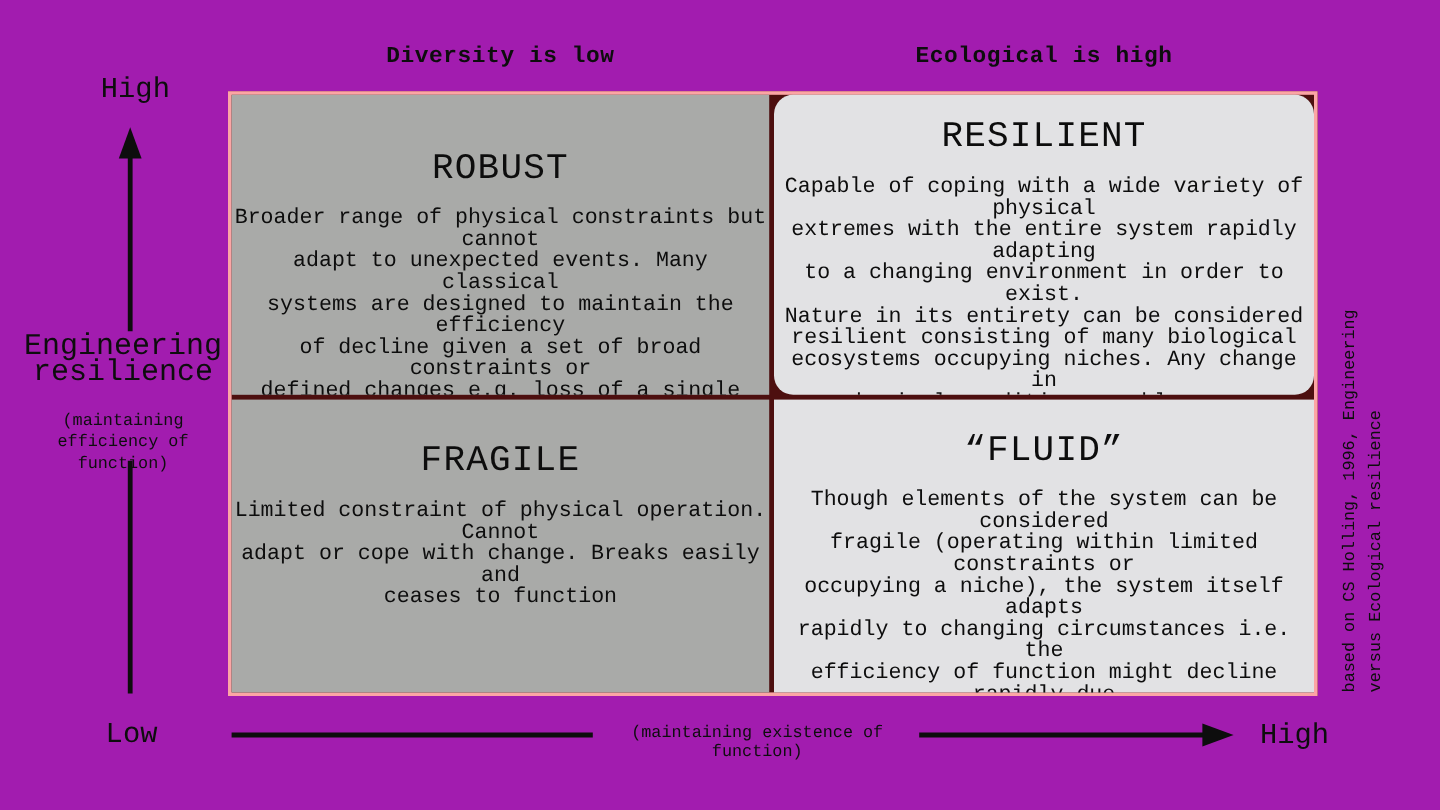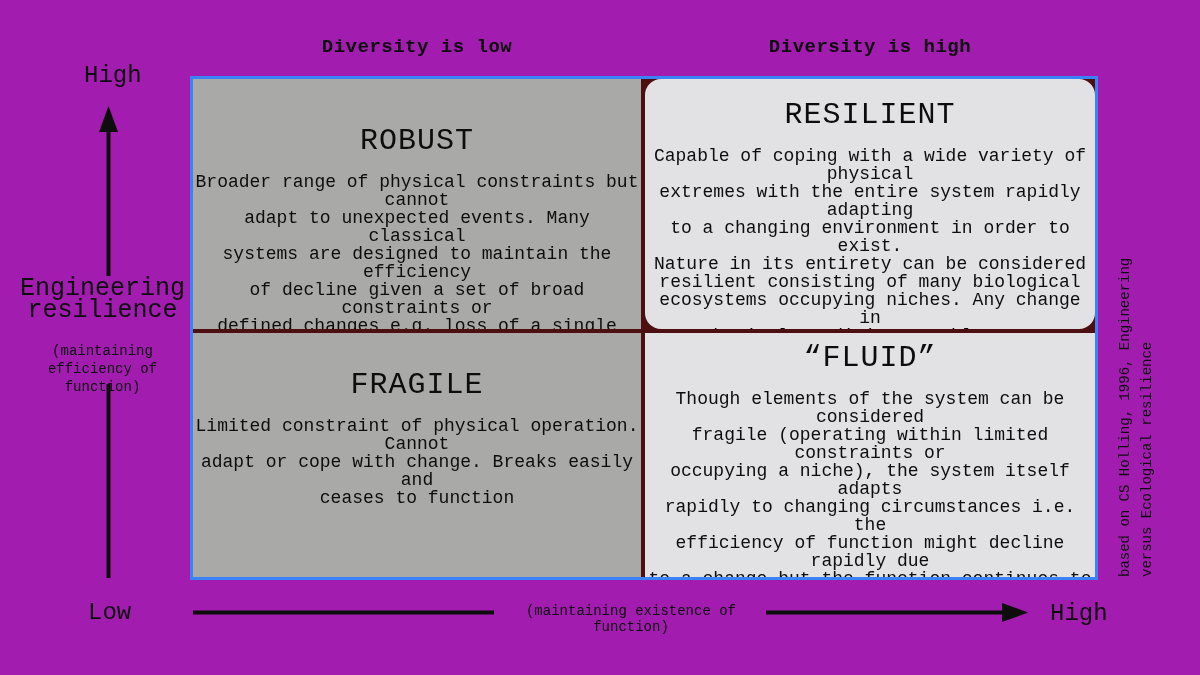--- a/index.html
+++ b/index.html
@@ -33,21 +33,21 @@
   
   #quad-grid {
     position: absolute;
     left: 190px;
     top: 76px;
     display: grid;
     grid-template-columns: 448px 450px;
     grid-template-rows: 250px 244px;
     gap: 4px;
     background: #4d0f0f;
-    border: 3px solid #3b82f6;
+    border: 3px solid #fca5a5;
   }
   .quad {
     overflow: hidden;
     text-align: center;
     box-sizing: border-box;
   }
   .quad.low-div  { background: #a9aaa8; }
   .quad.high-div { background: #e2e2e4; }
   .quad-title {
     font-size: 30px;
@@ -58,21 +58,21 @@
   .quad-body {
     font-size: 18px;
     line-height: 18px;
     white-space: pre-line;
     margin-top: 15px;
     font-family: Liberation Mono, monospace;
   }
   #quad-robust    { padding-top: 45px; }
   #quad-resilient { padding-top: 19px; border-radius: 16px; }
   #quad-fragile   { padding-top: 35px; }
-  #quad-fluid     { padding-top: 8px; }
+  #quad-fluid     { padding-top: 26px; }
 
   
   .axis-end {
     position: absolute;
     font-size: 24px;
     white-space: nowrap;
   }
   #y-high { left: 84px;  top: 62px;  }
   #y-low  { left: 88px;  top: 599px; }
   #x-high { left: 1050px; top: 600px; }
@@ -139,21 +139,21 @@
     top: 0;
     pointer-events: none;
   }
 </style>
 </head>
 <body>
 
 <div id="stage">
 
   <div id="hdr-left" class="col-header">Diversity is low</div>
-  <div id="hdr-right" class="col-header">Diversity is high</div>
+  <div id="hdr-right" class="col-header">Ecological is high</div>
 
   <div id="quad-grid">
     <div id="quad-robust" class="quad low-div">
       <div class="quad-title">ROBUST</div>
       <div class="quad-body">Broader range of physical constraints but cannot
 adapt to unexpected events. Many classical
 systems are designed to maintain the efficiency
 of decline given a set of broad constraints or
 defined changes e.g. loss of a single engine in
 an aircraft. Can suffer from systemic failure</div>

